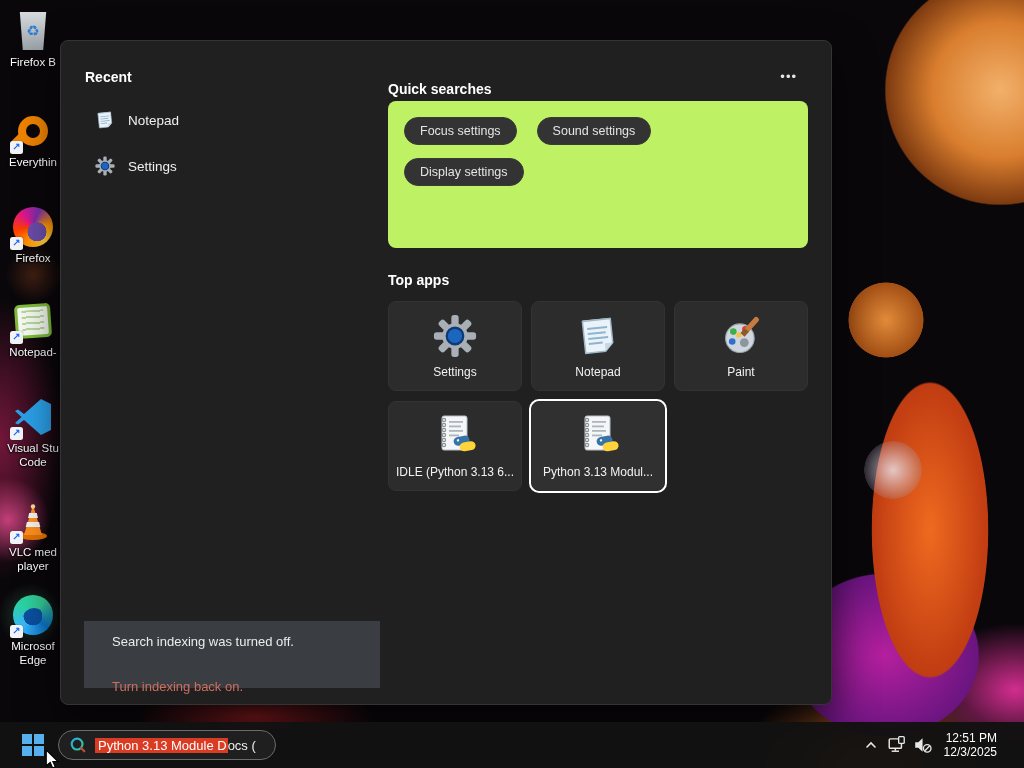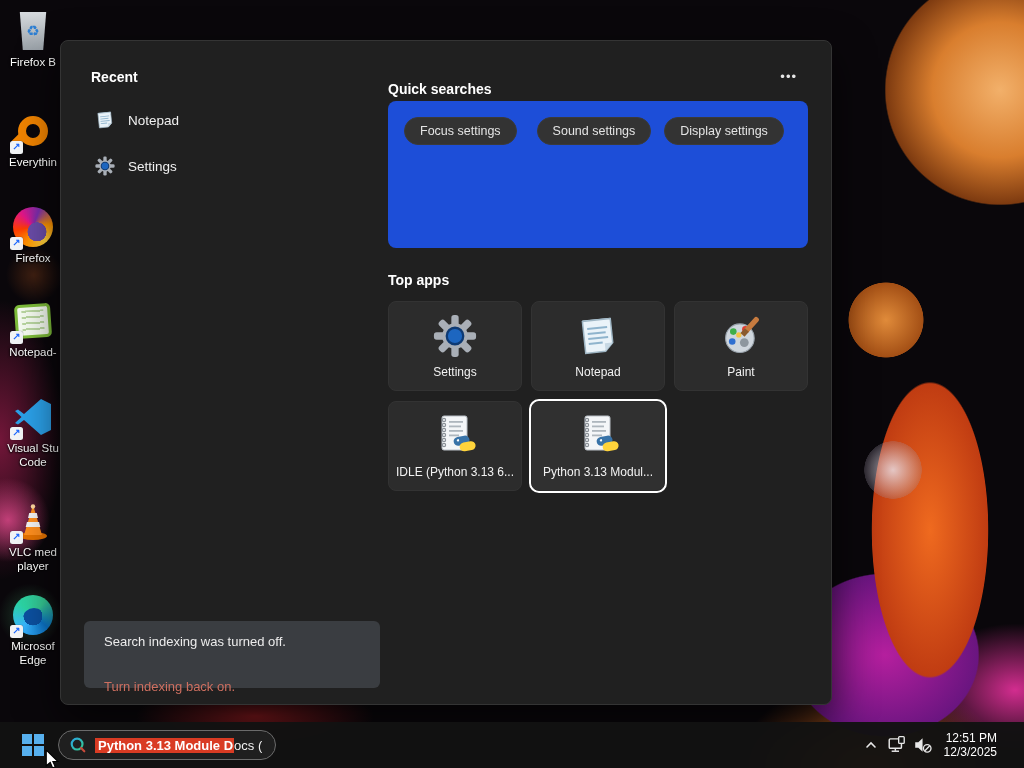--- a/index.html
+++ b/index.html
@@ -53,36 +53,36 @@
     background:#202020; border:1px solid #343434; border-radius:8px;
     box-shadow:0 16px 42px rgba(0,0,0,.65); color:#fff; }
   .sec-title { position:absolute; font-size:14px; font-weight:700; color:#fff; }
   .recent-item { position:absolute; left:36px; display:flex; align-items:center; gap:13px; height:26px; cursor:default; }
   .recent-item .ric { width:20px; height:20px; }
   .recent-item .rlbl { font-size:13.5px; color:#f0f0f0; }
 
   .more-btn { position:absolute; right:34px; top:28px; color:#e6e6e6; font-size:13px; letter-spacing:1px;
     cursor:default; }
 
-  .qs-card { position:absolute; left:327px; top:60px; width:420px; height:147px; background:#1d4ed8;
-    border-radius:8px; padding:16px; display:flex; flex-direction:row; gap:13px; }
+  .qs-card { position:absolute; left:327px; top:60px; width:420px; height:147px; background:#bef264;
+    border-radius:8px; padding:16px; display:flex; flex-direction:column; gap:13px; }
   .qs-row { display:flex; gap:20px; }
   .pill { height:28px; padding:0 15px; background:#333333; border:1px solid #3a3a3a; border-radius:15px;
     font-size:12.5px; color:#e4e4e4; display:flex; align-items:center; white-space:nowrap; cursor:default; }
 
   .tiles { position:absolute; left:327px; top:260px; width:420px; display:grid;
     grid-template-columns:repeat(3,134px); grid-auto-rows:90px; column-gap:9px; row-gap:10px; }
   .tile { position:relative; background:#2c2c2c; border:1px solid #333; border-radius:8px; cursor:default; }
   .tile.selected { box-shadow:0 0 0 2px var(--sel-border,#ffffff); border-color:#2c2c2c; background:#303030; }
   .tile .tic { position:absolute; left:50%; top:12px; transform:translateX(-50%); width:44px; height:44px; }
   .tile .tlbl { position:absolute; left:4px; right:4px; bottom:11px; text-align:center; font-size:12px;
     color:#f2f2f2; white-space:nowrap; overflow:hidden; }
 
   .notice { position:absolute; left:23px; top:580px; width:296px; height:67px; background:#3a3d41;
-    border-radius:6px; padding:12px 20px; }
+    border-radius:0; padding:12px 28px; }
   .notice .n1 { font-size:13px; color:#ececec; line-height:17px; }
   .notice .n2 { font-size:13px; color:#ce6f60; line-height:17px; margin-top:5px; cursor:default; }
 
   
   .taskbar { position:absolute; left:0; bottom:0; width:1024px; height:46px; z-index:10;
     background:rgba(18,18,18,.97); display:flex; align-items:center; }
   .start-btn { margin-left:18px; width:30px; height:30px; display:flex; align-items:center; justify-content:center;
     border-radius:4px; cursor:default; }
   .win-logo { width:22px; height:22px; display:grid; grid-template-columns:1fr 1fr; grid-template-rows:1fr 1fr; gap:2px; }
   .win-logo span { background:#57b0ee; }
@@ -166,21 +166,21 @@
       <div class="art-edge"></div>
       <div class="sc-arrow">↗</div>
     </div>
     <div class="lbl">Microsof</div>
     <div class="lbl" style="margin-top:0">Edge</div>
   </div>
 </div>
 
 <div class="panel">
 
-  <div class="sec-title" style="left:30px; top:28px">Recent</div>
+  <div class="sec-title" style="left:24px; top:28px">Recent</div>
 
   <div class="recent-item" style="top:66px; left:34px">
     <svg class="ric" viewBox="0 0 44 44">
       <g transform="rotate(-6 22 22)">
         <rect x="8" y="5" width="28" height="5" fill="#c3d9e8"></rect>
         <polygon points="8,6 36,6 36,30 28,38 8,38" fill="#eaf3f9" stroke="#9fb6c4" stroke-width="1.5"></polygon>
         <polygon points="36,30 28,38 28,30" fill="#c7d8e4"></polygon>
         <rect x="12" y="13" width="20" height="2" fill="#8fb4cd"></rect>
         <rect x="12" y="18" width="18" height="2" fill="#8fb4cd"></rect>
         <rect x="12" y="23" width="20" height="2" fill="#8fb4cd"></rect>
@@ -342,21 +342,21 @@
       <defs>
           <linearGradient id="mg" x1="0" y1="0" x2="1" y2="1">
         <stop offset="0" stop-color="#2aa7e0"></stop>
             <stop offset="1" stop-color="#35c98f"></stop>
       </linearGradient>
         </defs>
       <circle cx="9" cy="9" r="6" fill="none" stroke="url(#mg)" stroke-width="2.4"></circle>
       <line x1="13.4" y1="13.4" x2="17" y2="17" stroke="#c94a3a" stroke-width="2.4" stroke-linecap="round"></line>
     </svg>
     <div class="stext">
-      <span class="sel" style="background: rgb(217, 59, 35); font-weight: bold;">Python 3.13 Module D</span><span class="rest">ocs (</span>
+      <span class="sel" style="background: rgb(217, 59, 35);">Python 3.13 Module D</span><span class="rest">ocs (</span>
     </div>
   </div>
 
   <div class="tray">
     <div class="tray-ic">
       <svg width="14" height="14" viewBox="0 0 14 14">
           <polyline points="3,9 7,5 11,9" fill="none" stroke="#e8e8e8" stroke-width="1.6" stroke-linecap="round"></polyline>
         </svg>
     </div>
     <div class="tray-ic">

